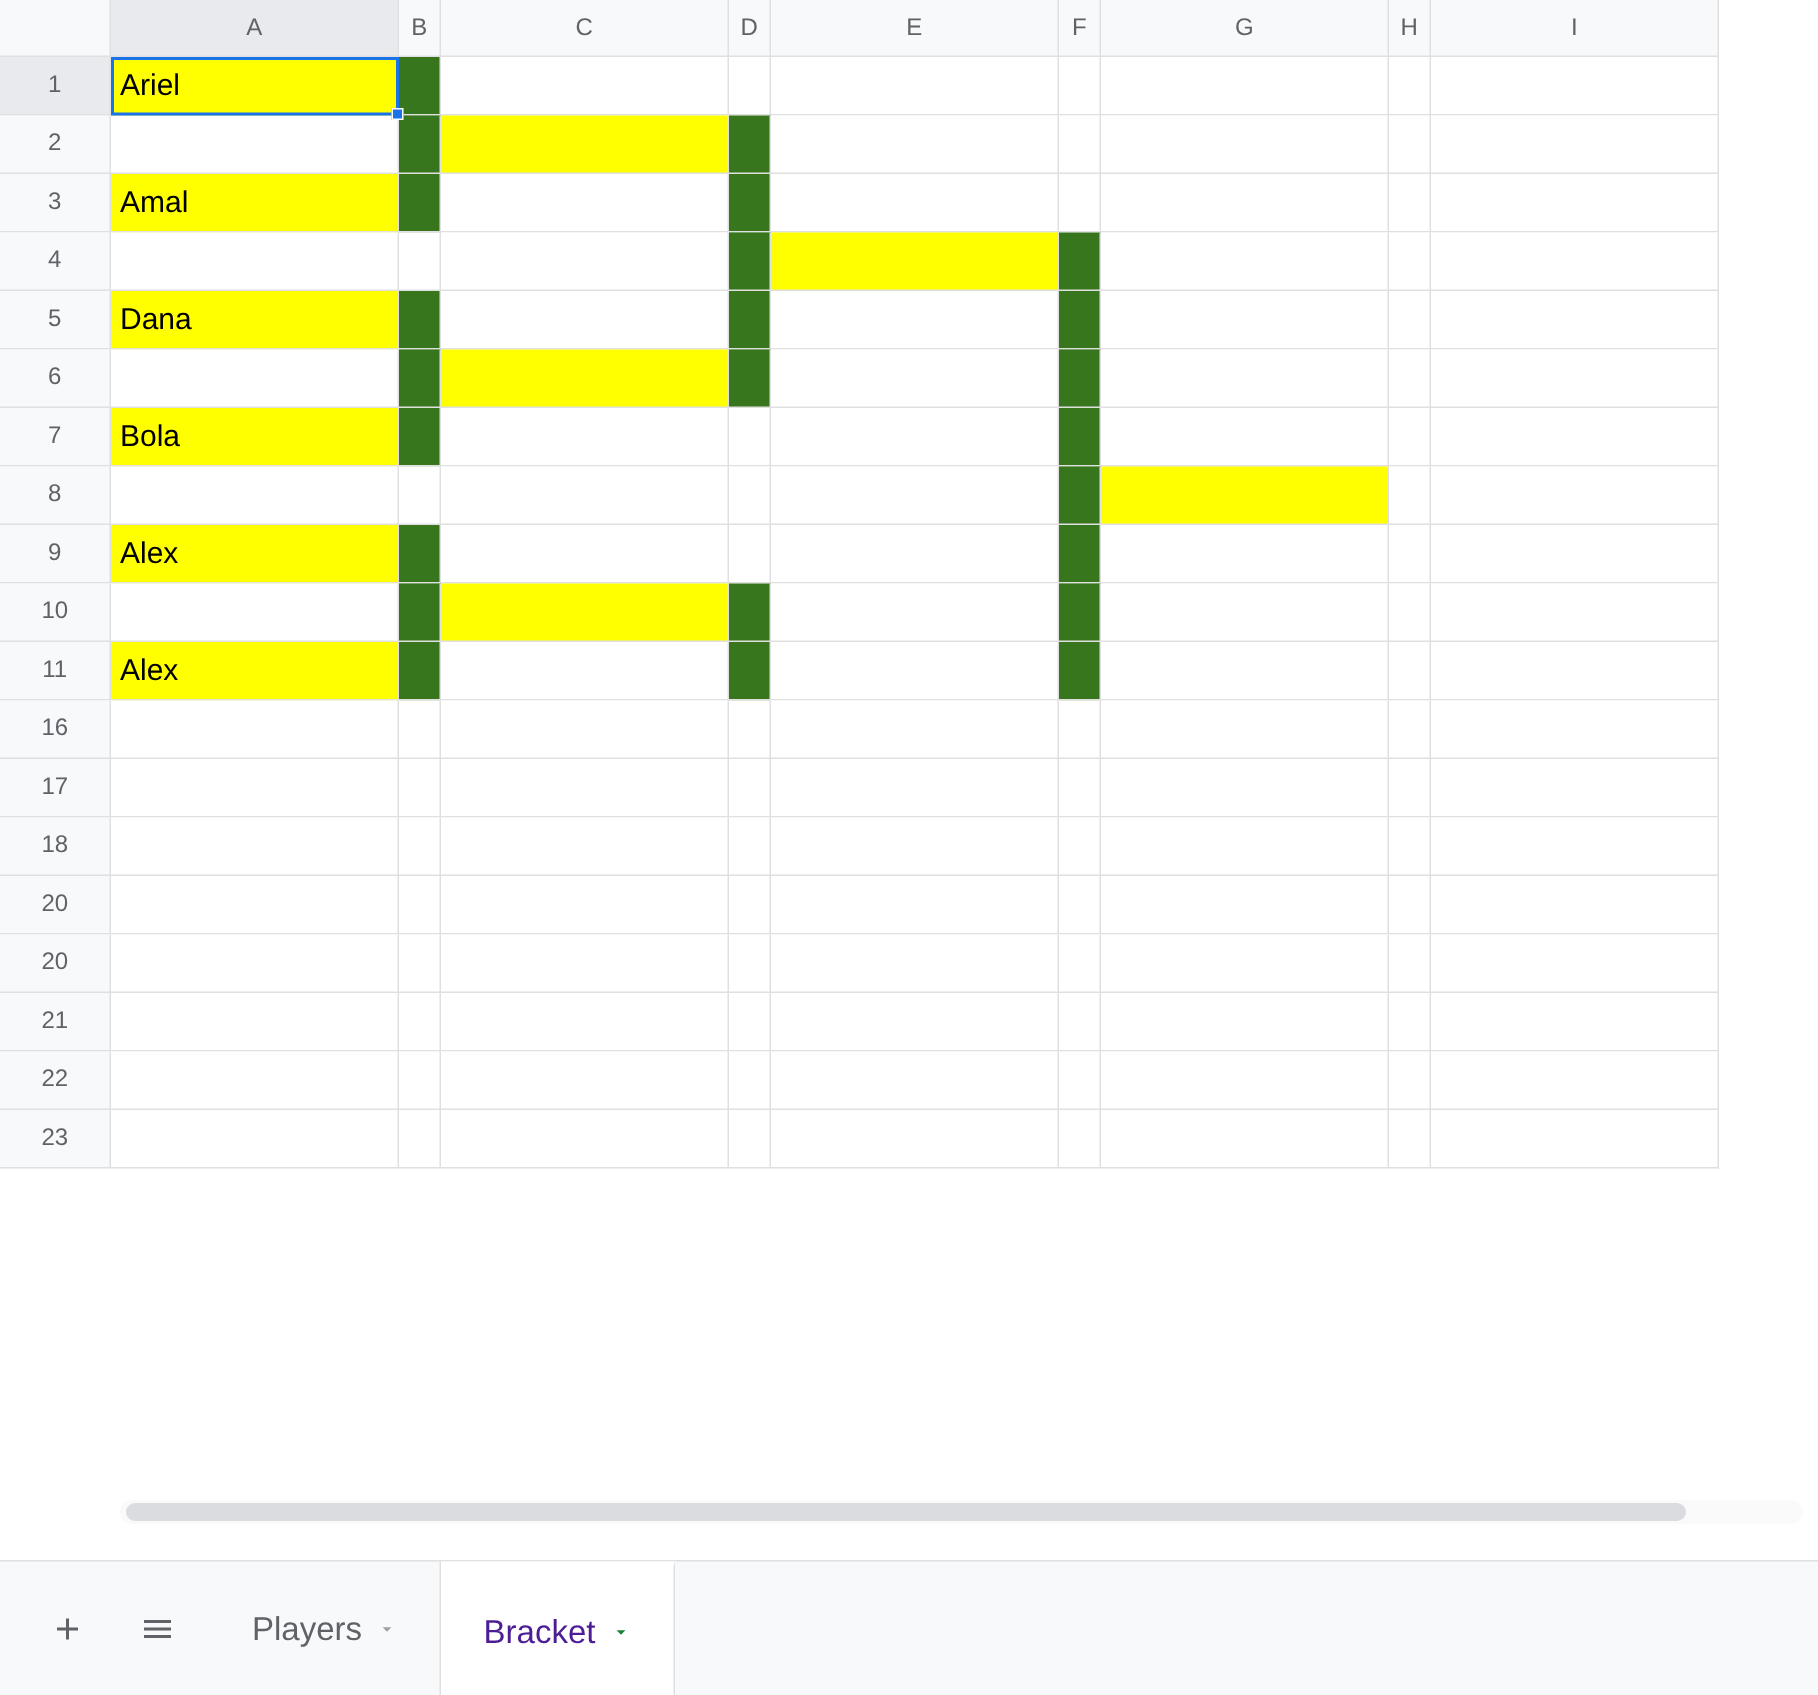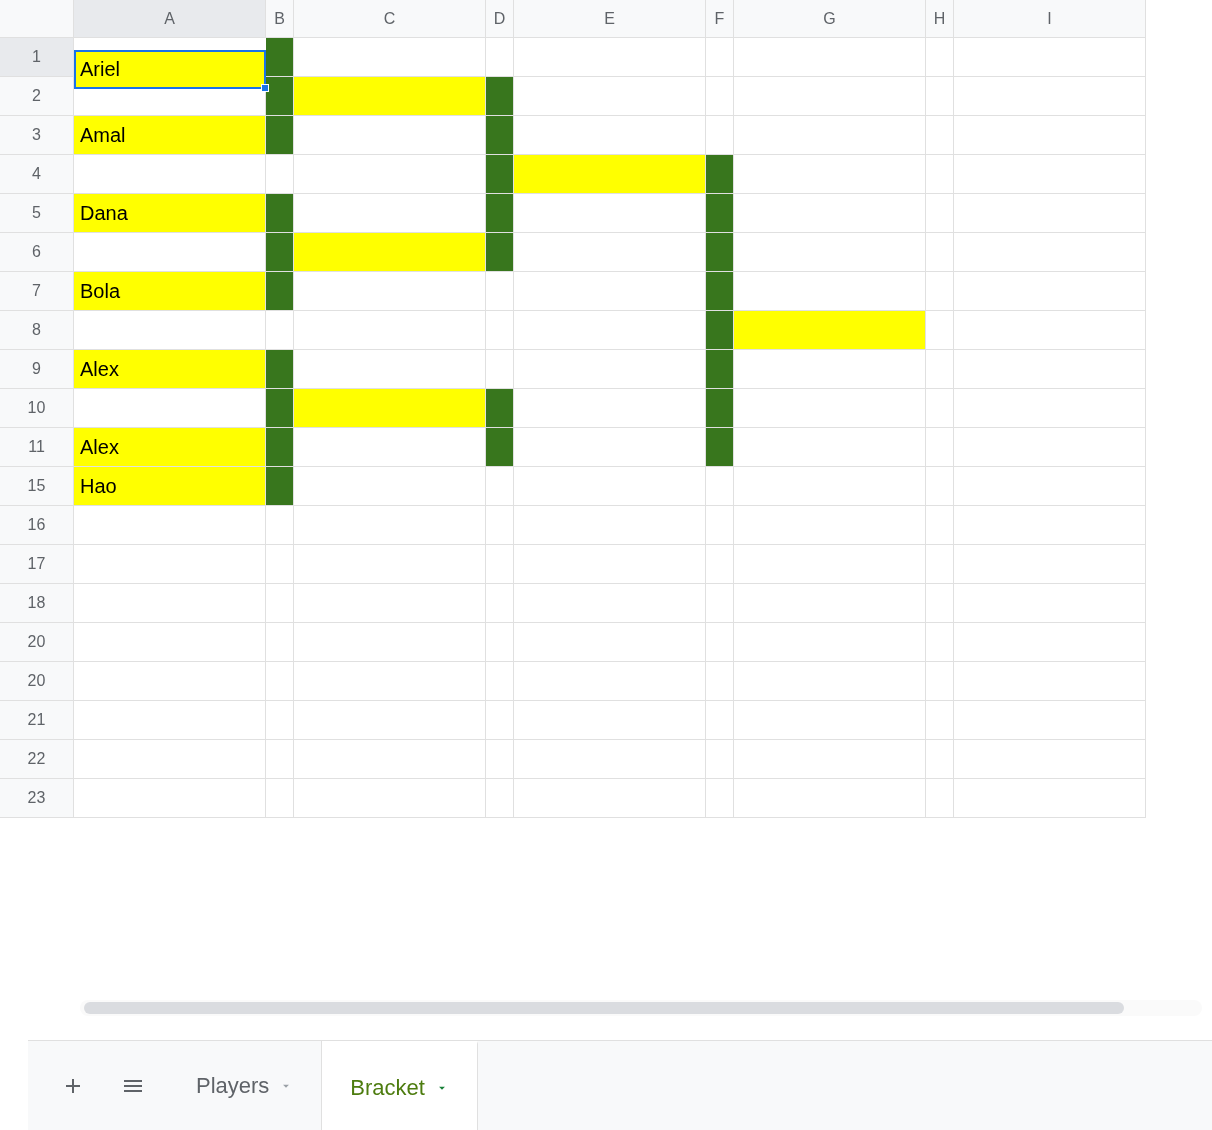--- a/index.html
+++ b/index.html
@@ -126,21 +126,20 @@
       position: absolute;
       bottom: 0;
       left: 0;
       right: 0;
       height: 90px;
       background: #f8f9fa;
       border-top: 1px solid #e0e0e0;
       display: flex;
       align-items: center;
       padding-left: 20px;
-      margin-left: 28px;
     }
     .tab-icon-btn {
       width: 50px;
       height: 50px;
       display: flex;
       align-items: center;
       justify-content: center;
       color: #5f6368;
       cursor: pointer;
       margin-right: 10px;
@@ -151,21 +150,21 @@
       display: flex;
       align-items: center;
       font-size: 22px;
       color: #5f6368;
       cursor: pointer;
       border-right: 1px solid #e0e0e0;
       gap: 10px;
     }
     .tab.active {
       background: #fff;
-      color: #4d7c0f;
+      color: #4c1d95;
       font-weight: 500;
       border-top: 3px solid transparent;
     }
     .tab-dropdown {
       color: #9aa0a6;
     }
     .tab.active .tab-dropdown { color: #188038; }
   </style>
 </head>
 <body>
@@ -181,21 +180,21 @@
         <div class="col-header w-E">E</div>
         <div class="col-header w-F">F</div>
         <div class="col-header w-G">G</div>
         <div class="col-header w-H">H</div>
         <div class="col-header w-I">I</div>
       </div>
   </div>
   <div id="rows-mount">
       <div class="row">
         <div class="row-header selected">1</div>
-        <div class="cell w-A yellow selected" style="position: relative; margin-top: 12px;">
+        <div class="cell w-A yellow selected" style="position: relative;">
           <div class="selection-handle" style="right: -4px; bottom: -4px;"></div>
           <span>Ariel</span>
         </div>
         <div class="cell w-B green"></div>
         <div class="cell w-C"></div>
         <div class="cell w-D"></div>
         <div class="cell w-E"></div>
         <div class="cell w-F"></div>
         <div class="cell w-G"></div>
         <div class="cell w-H"></div>
@@ -320,34 +319,20 @@
       <div class="row">
         <div class="row-header">11</div>
         <div class="cell w-A yellow">
           <span>Alex</span>
         </div>
         <div class="cell w-B green"></div>
         <div class="cell w-C"></div>
         <div class="cell w-D green"></div>
         <div class="cell w-E"></div>
         <div class="cell w-F green"></div>
-        <div class="cell w-G"></div>
-        <div class="cell w-H"></div>
-        <div class="cell w-I"></div>
-      </div>
-      <div class="row">
-        <div class="row-header">15</div>
-        <div class="cell w-A yellow">
-          <span>Hao</span>
-        </div>
-        <div class="cell w-B green"></div>
-        <div class="cell w-C"></div>
-        <div class="cell w-D"></div>
-        <div class="cell w-E"></div>
-        <div class="cell w-F"></div>
         <div class="cell w-G"></div>
         <div class="cell w-H"></div>
         <div class="cell w-I"></div>
       </div>
       <div class="row">
         <div class="row-header">16</div>
         <div class="cell w-A"></div>
         <div class="cell w-B"></div>
         <div class="cell w-C"></div>
         <div class="cell w-D"></div>

